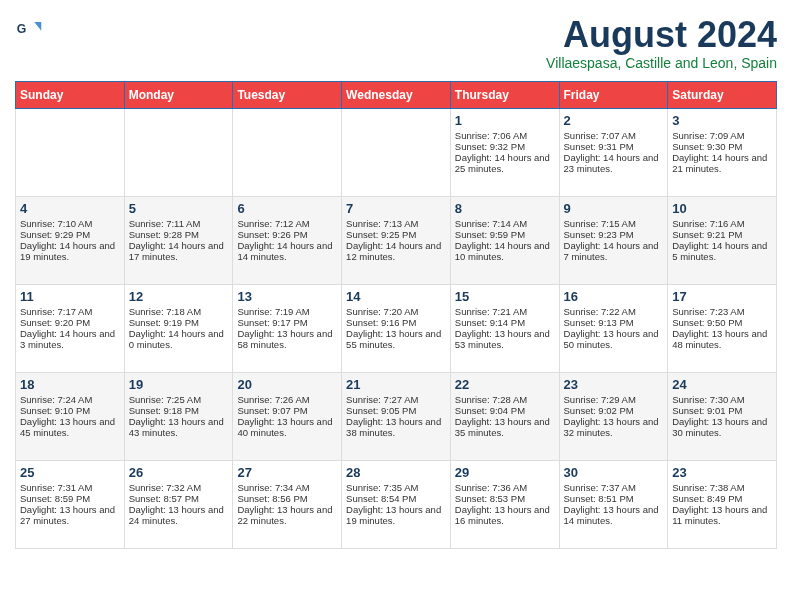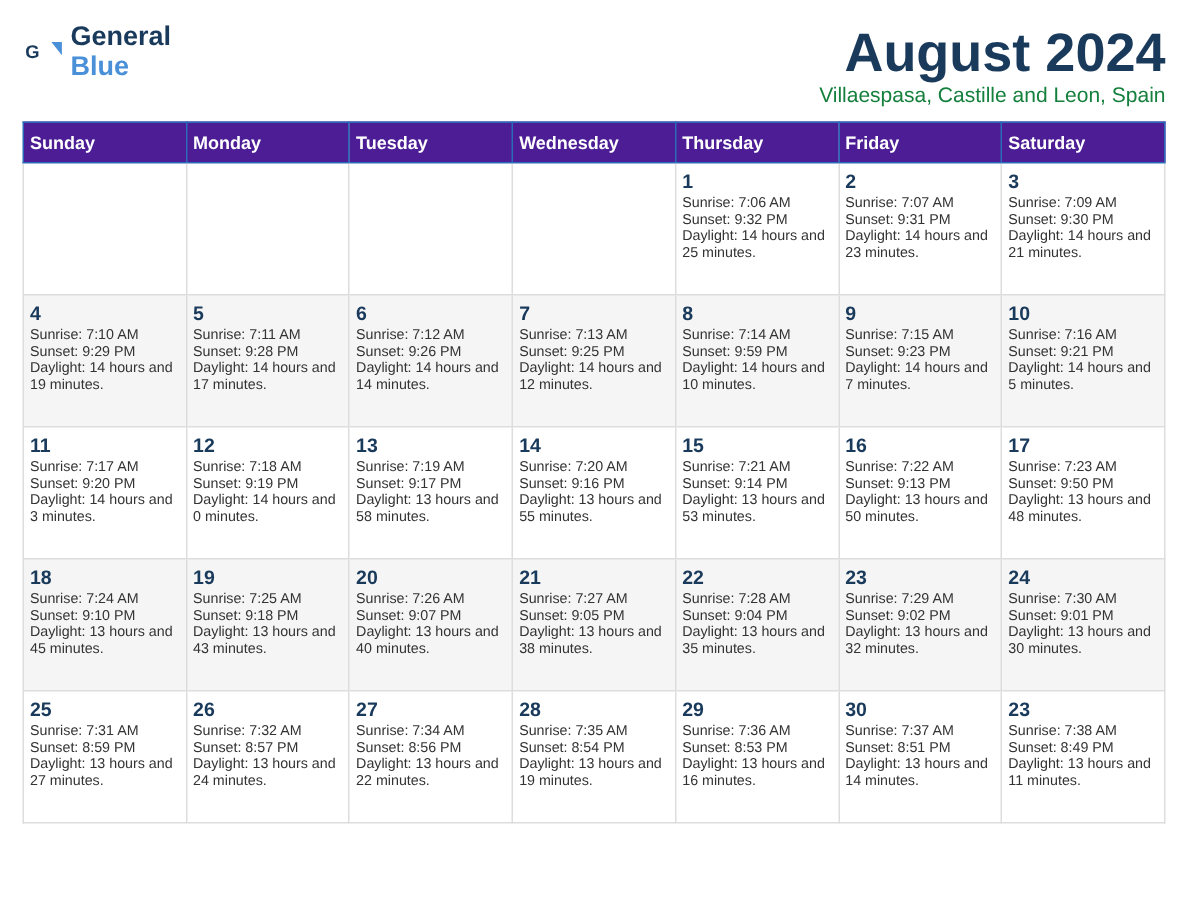--- a/index.html
+++ b/index.html
@@ -43,21 +43,21 @@
     .location {
       font-size: 14px;
       color: #15803d;
     }
     .calendar {
       width: 100%;
       border-collapse: collapse;
       table-layout: fixed;
     }
     .calendar thead th {
-      background-color: #4c1d95;
+      background-color: #ef4444;
       color: white;
       font-size: 12px;
       font-weight: bold;
       padding: 6px 4px;
       border: 1px solid #2a6ab7;
       text-align: left;
     }
     .calendar tbody td {
       vertical-align: top;
       border: 1px solid #ddd;
@@ -83,24 +83,20 @@
   </style>
 </head>
 <body>
 
 <div class="header">
   <div class="logo">
     <svg class="logo-icon" viewBox="0 0 32 32">
       <text x="2" y="20" font-size="14" font-weight="bold" fill="#1a3a5c">G</text>
       <polygon points="22,8 30,8 30,18" fill="#4a90d9"></polygon>
     </svg>
-    <div class="logo-text">
-      <div>General</div>
-      <div style="color:#4a90d9;">Blue</div>
-    </div>
   </div>
   <div class="title-area">
     <div class="month-title">August 2024</div>
     <div class="location">Villaespasa, Castille and Leon, Spain</div>
   </div>
 </div>
 
 <table class="calendar">
   <thead>
     <tr>

